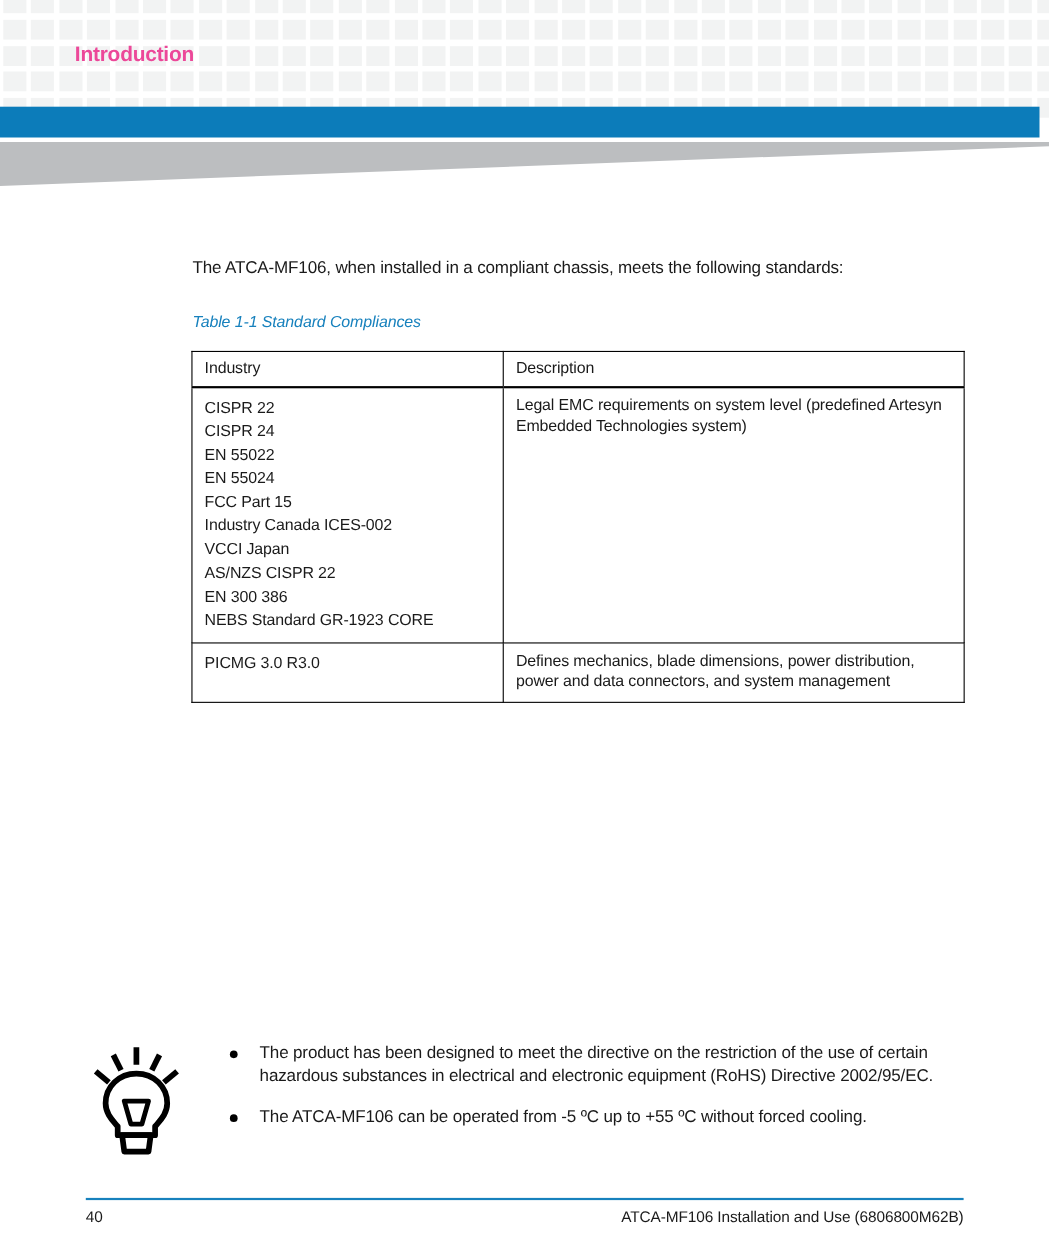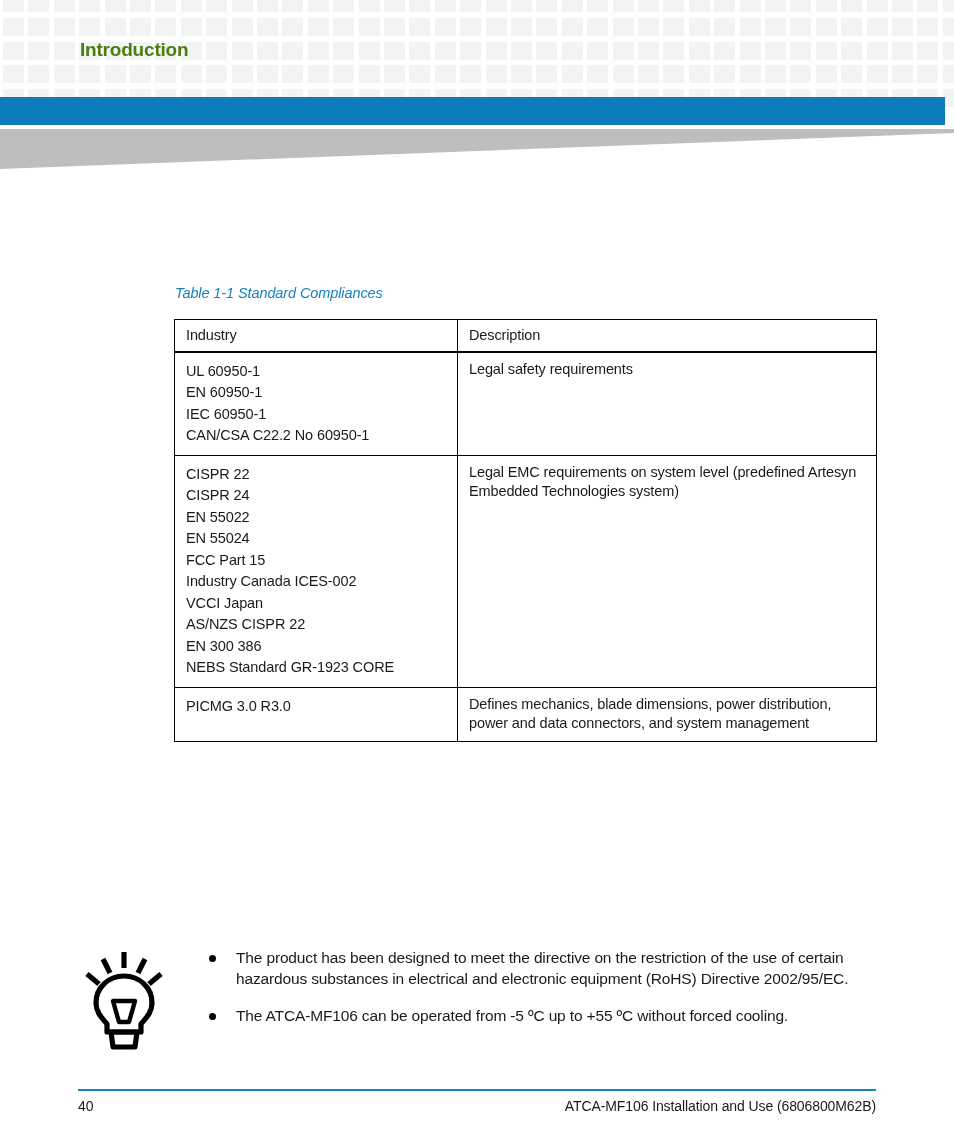--- a/index.html
+++ b/index.html
@@ -26,25 +26,25 @@
     height: 95px;
   }
   .hdr-sq {
     position: absolute;
     background: #f2f3f3;
     width: 21px;
     height: 18px;
   }
   .hdr-title {
     position: absolute;
-    left: 80px;
+    left: 68px;
     top: 39px;
     font-size: 19px;
     font-weight: bold;
-    color: #4d7c0f;
+    color: #ec4899;
     letter-spacing: -0.2px;
     z-index: 4;
     background: transparent;
   }
 
   
   .blue-bar {
     position: absolute;
     left: 0;
     top: 97px;
@@ -419,47 +419,37 @@
 
   <div class="hdr-title">Introduction</div>
 
   <div class="blue-bar"></div>
 
   <svg class="gray-wedge" viewBox="0 0 954 40" preserveAspectRatio="none">
     <polygon points="0,0 954,0 954,4 0,40" fill="#bcbec0"></polygon>
   </svg>
 
 
+  <div class="intro-para">The ATCA-MF106, when installed in a compliant chassis, meets the following standards:</div>
 
   <div class="tbl-caption">Table 1-1 Standard Compliances</div>
 
   <div class="tbl-wrap">
     <table class="comp">
       <colgroup>
           <col class="c1">
           <col class="c2">
         </colgroup>
       <thead>
         <tr>
           <th class="col1 colwrap">Industry</th>
           <th class="colwrap2">Description</th>
         </tr>
       </thead>
       <tbody id="tbl-body">
-          <tr>
-            <td class="c-std">
-              <span class="std-line">UL 60950-1</span>
-              <span class="std-line">EN 60950-1</span>
-              <span class="std-line">IEC 60950-1</span>
-              <span class="std-line">CAN/CSA C22.2 No 60950-1</span>
-            </td>
-            <td class="c-desc">
-              <span class="desc-line">Legal safety requirements</span>
-            </td>
-          </tr>
           <tr>
             <td class="c-std">
               <span class="std-line">CISPR 22</span>
               <span class="std-line">CISPR 24</span>
               <span class="std-line">EN 55022</span>
               <span class="std-line">EN 55024</span>
               <span class="std-line">FCC Part 15</span>
               <span class="std-line">Industry Canada ICES-002</span>
               <span class="std-line">VCCI Japan</span>
               <span class="std-line">AS/NZS CISPR 22</span>

